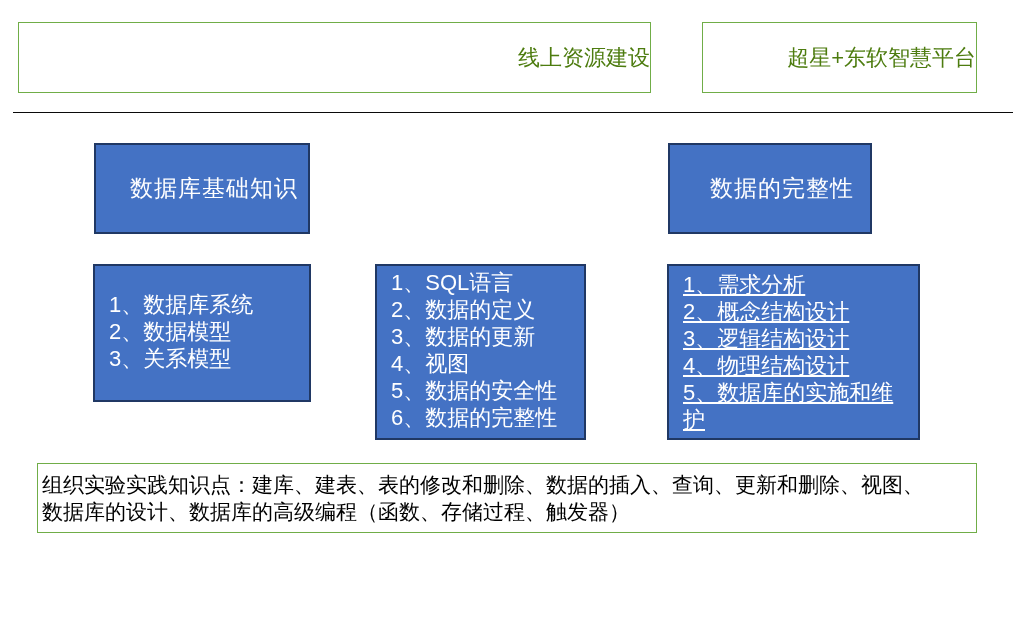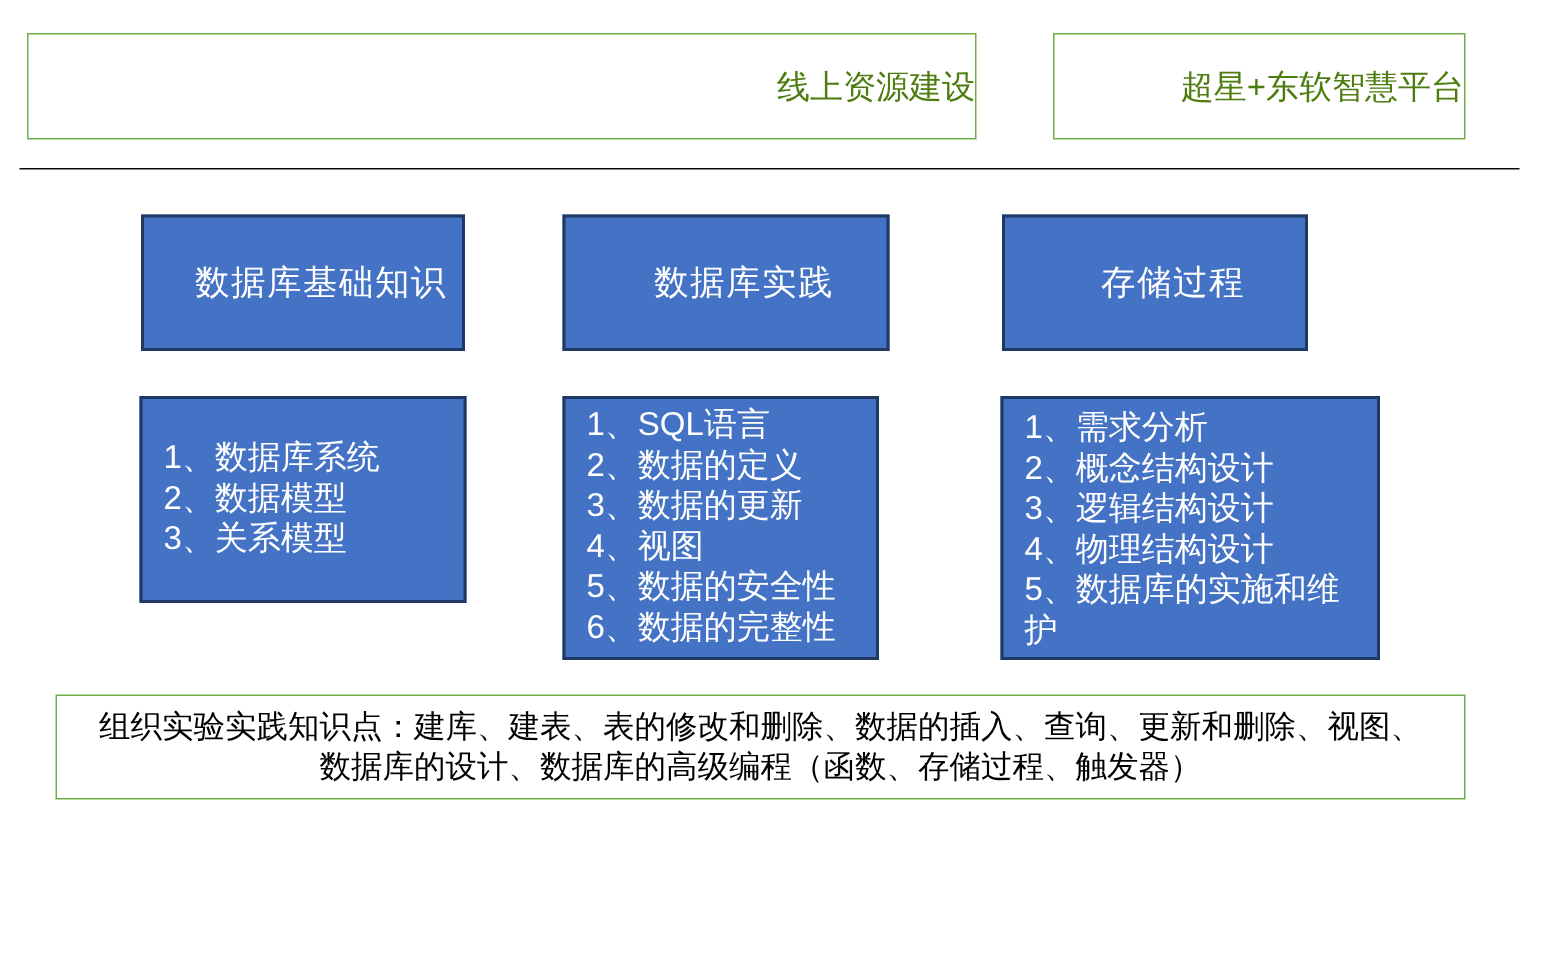--- a/index.html
+++ b/index.html
@@ -56,33 +56,32 @@
     align-items: center;
   }
   .blue-list .list-text {
     white-space: pre-line;
     font-size: 22px;
     line-height: 27px;
     text-align: left;
     width: 100%;
   }
   .pad-std { padding: 4px 8px 8px 14px; }
-  .pad-wrap { padding: 4px 14px 4px 14px; }
+  .pad-wrap { padding: 4px 14px 4px 14px; text-decoration: underline; }
 
   
   .bottom-box {
     border: 1.5px solid #70AD47;
     background: #ffffff;
     display: flex;
     align-items: center;
     justify-content: center;
   }
   .bottom-text {
     white-space: pre-line;
-    text-align: center;
     font-size: 21px;
     line-height: 27px;
     width: 100%;
     padding: 0 4px;
   }
   .pta-text {
     font-size: 22px;
     text-align: center;
   }
   .squiggle {
@@ -105,26 +104,23 @@
   <div class="abs green-box" style="left:702px; top:22px; width:275px; height:71px;">
     <span>超星+东软智慧平台</span>
   </div>
 
   <div class="abs divider" style="left:13px; top:112px; width:1000px;"></div>
 
   <div class="abs blue-box blue-header" style="left:94px; top:143px; width:216px; height:91px;">
     <span>数据库基础知识</span>
   </div>
 
-  <div class="abs blue-box blue-header" style="left:375px; top:143px; width:218px; height:91px;">
-    <span>数据库实践</span>
-  </div>
 
   <div class="abs blue-box blue-header" style="left:668px; top:143px; width:204px; height:91px;">
-    <span>存储过程</span>
+    <span>数据的完整性</span>
   </div>
 
   <div class="abs blue-box blue-list pad-std" style="left:93px; top:264px; width:218px; height:138px;">
     <div class="list-text">1、数据库系统
 2、数据模型
 3、关系模型</div>
   </div>
 
   <div class="abs blue-box blue-list pad-std" style="left:375px; top:264px; width:211px; height:176px;">
     <div class="list-text">1、SQL语言

